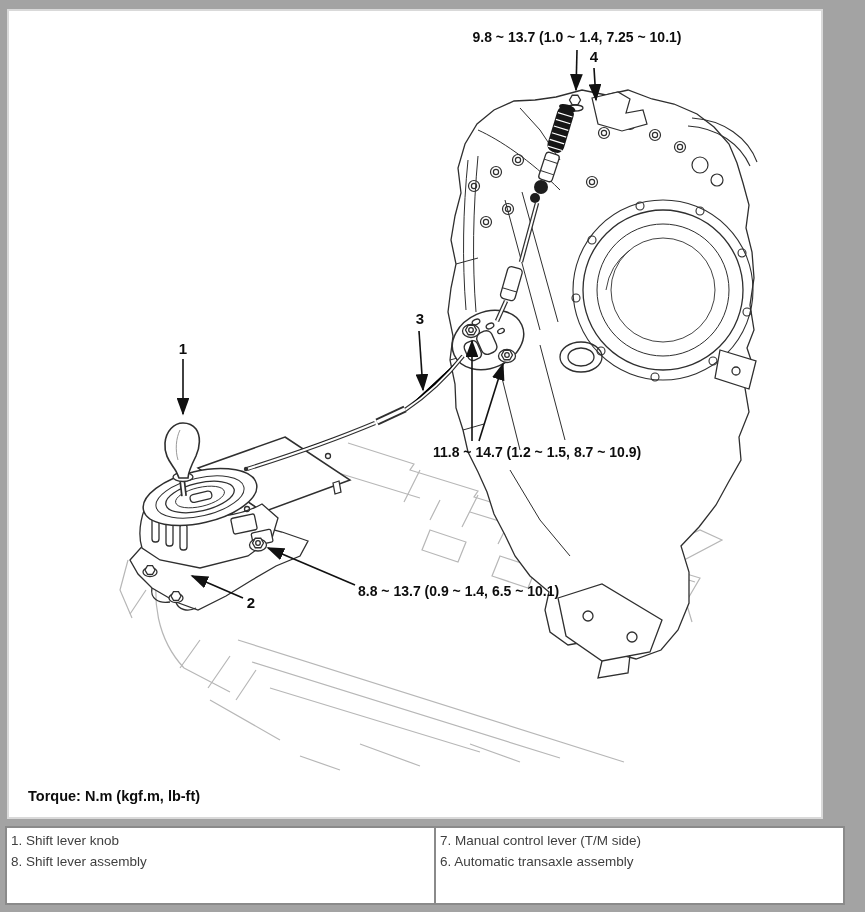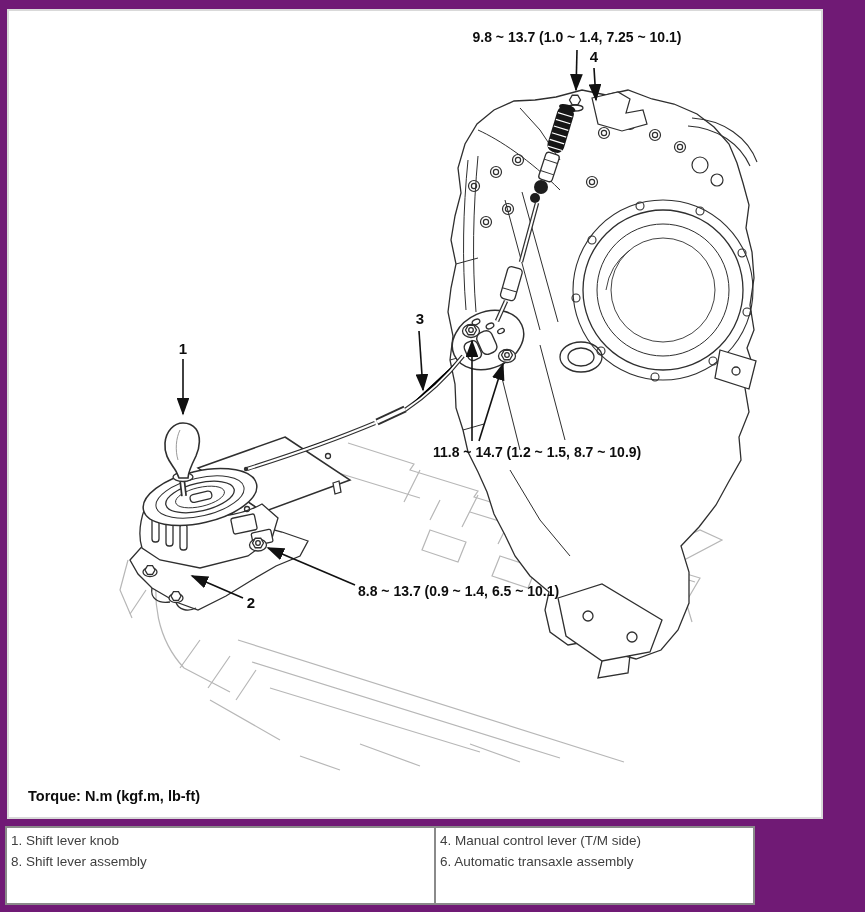--- a/index.html
+++ b/index.html
@@ -1,21 +1,21 @@
 <!DOCTYPE html>
 <html><head>
 <meta charset="utf-8">
 <style>
   html,body{margin:0;padding:0;background:#fff}
-  .page{position:relative;width:865px;height:912px;background:#701a75;
+  .page{position:relative;width:865px;height:912px;background:#a3a3a3;
         font-family:"Liberation Sans",sans-serif;overflow:hidden}
   .diagram-box{position:absolute;left:7px;top:9px;width:812px;height:806px;
                border:2px solid #d9d9d9;background:#fff}
   .diagram-box svg{display:block;width:100%;height:100%}
-  .legend{position:absolute;left:5px;top:826px;width:750px;height:79px;
+  .legend{position:absolute;left:5px;top:826px;width:840px;height:79px;
           border:2px solid #8a8a8a;box-sizing:border-box;display:flex;
           color:#3f3f3f;font-size:13.5px;background:#fff}
   .legend-col{box-sizing:border-box;padding:2px 0 0 4px;line-height:21.4px}
   .legend-left{width:429px;border-right:2px solid #8a8a8a}
   .legend-right{flex:1}
   
   .lbl{font:bold 14px "Liberation Sans",sans-serif;fill:#0d0d0d}
   .num{font:bold 15px "Liberation Sans",sans-serif;fill:#0d0d0d}
   .tq{font:bold 14.5px "Liberation Sans",sans-serif;fill:#0d0d0d}
   .dk{stroke:#2f2f2f;fill:none;stroke-width:1.3}
@@ -244,18 +244,18 @@
       <text class="tq" x="28" y="801">Torque: N.m (kgf.m, lb-ft)</text>
     </svg>
   </div>
 
   <div class="legend">
     <div class="legend-col legend-left">
       <div>1. Shift lever knob</div>
       <div>8. Shift lever assembly</div>
     </div>
     <div class="legend-col legend-right">
-      <div>4. Manual control lever (T/M side)</div>
+      <div>7. Manual control lever (T/M side)</div>
       <div>6. Automatic transaxle assembly</div>
     </div>
   </div>
 
 </div>
 
 </body></html>

